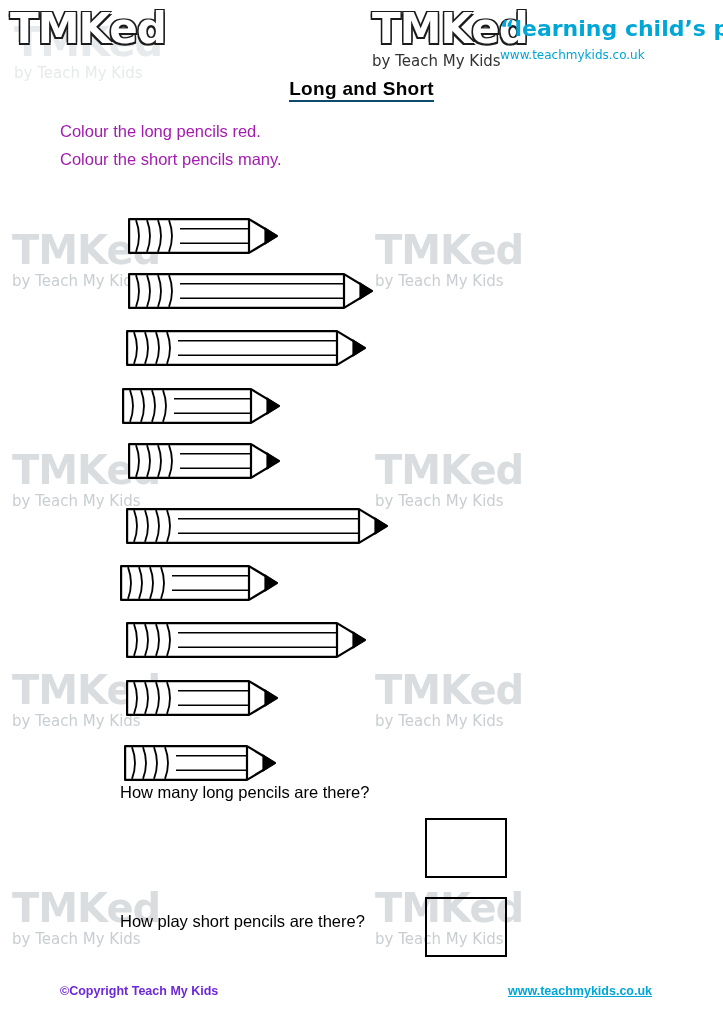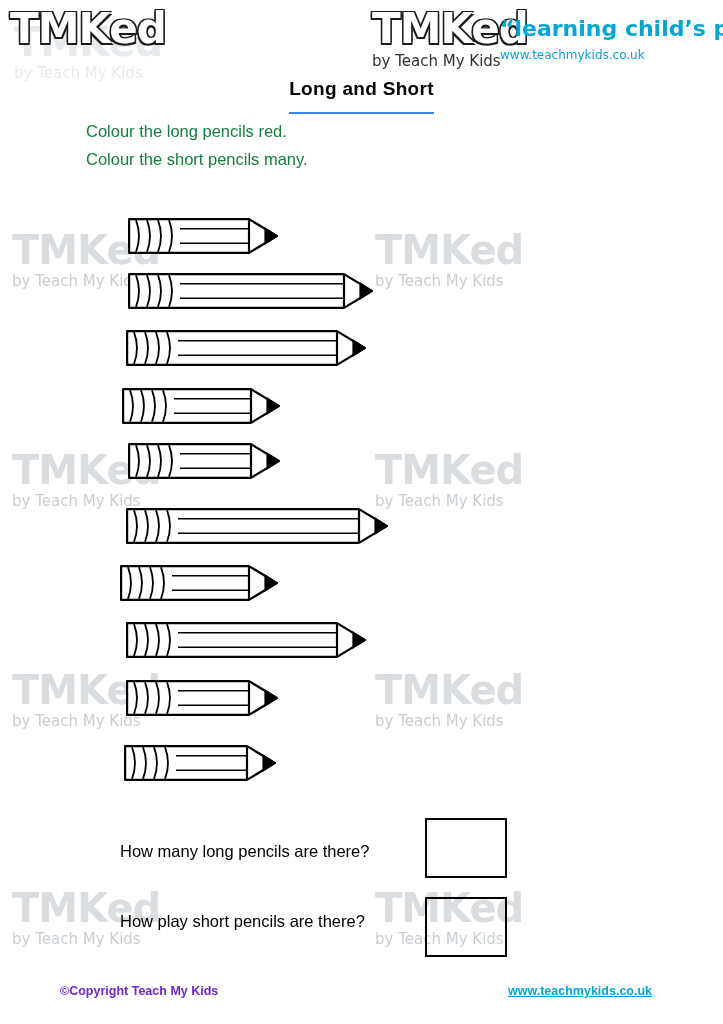--- a/index.html
+++ b/index.html
@@ -107,50 +107,49 @@
     right: 0;
     top: 78px;
     text-align: center;
     font-family: "Liberation Sans", sans-serif;
     font-weight: bold;
     font-size: 19px;
     color: #000;
     letter-spacing: 0.3px;
   }
   .title span {
-    border-bottom: 2px solid #3b82f6;
-    padding-bottom: 13px;
+    border-bottom: 2px solid #0c4a6e;
+    padding-bottom: 1px;
   }
 
   
   .instr {
     position: absolute;
     left: 60px;
     font-family: "Liberation Sans", sans-serif;
     font-size: 16.5px;
-    color: #15803d;
-    margin-left: 26px;
+    color: #a21caf;
   }
   .instr1 { top: 122px; }
   .instr2 { top: 150px; }
 
   
   .pencil {
     position: absolute;
   }
 
   
   .question {
     position: absolute;
     font-family: "Liberation Sans", sans-serif;
     font-size: 16.5px;
     color: #000;
     white-space: nowrap;
   }
-  .q1 { left: 120px; top: 842px; }
+  .q1 { left: 120px; top: 783px; }
   .q2 { left: 120px; top: 912px; }
   .answer-box {
     position: absolute;
     width: 78px;
     height: 56px;
     border: 2px solid #000;
     background: transparent;
   }
   .a1 { left: 425px; top: 818px; }
   .a2 { left: 425px; top: 897px; }

